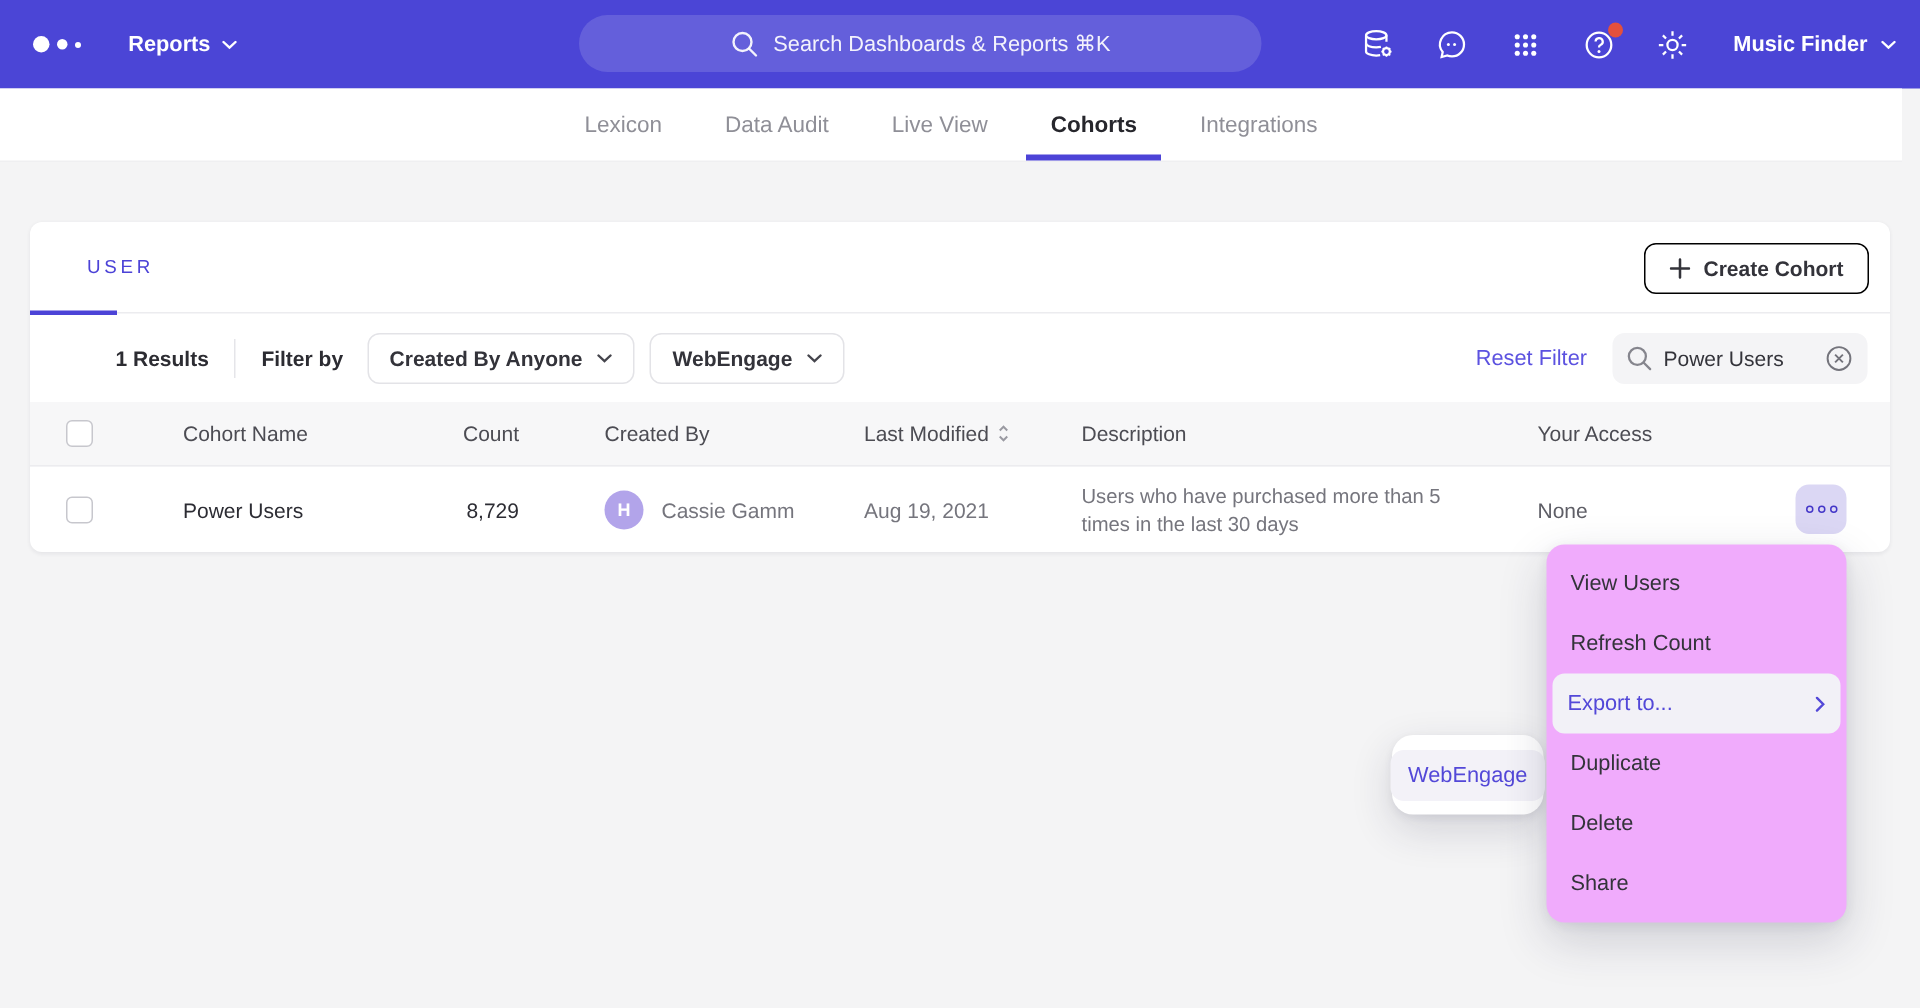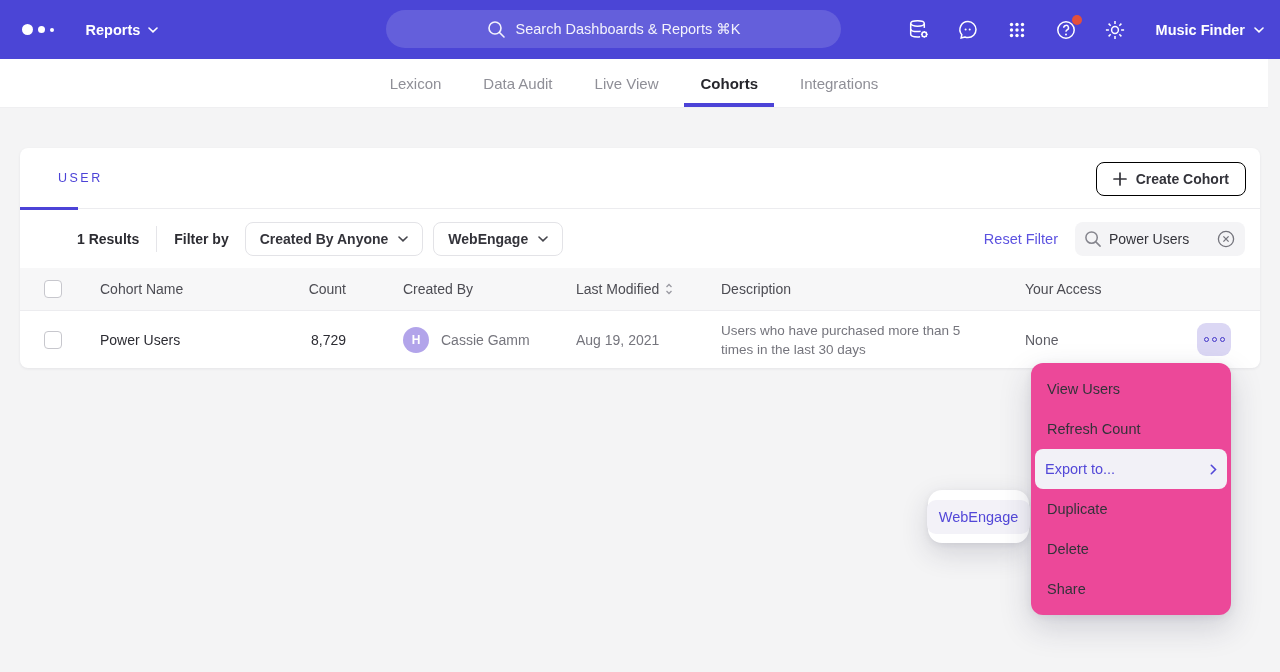--- a/index.html
+++ b/index.html
@@ -69,21 +69,21 @@
     width:170px; height:34px; background:#f4f4f6; border-radius:8px;
     display:flex; align-items:center; padding:0 9px; gap:7px; margin-right:15px;
   }
   .search-pill .value { flex:1; font-size:14px; color:#33333a; }
   .clear-btn { display:flex; cursor:pointer; }
   
   .thead { position:relative; height:43px; background:#f7f7f8; border-bottom:1px solid #ececef; font-size:14px; color:#4c4c53; }
   .trow  { position:relative; height:57px; font-size:14px; }
   .cell { position:absolute; top:50%; transform:translateY(-50%); white-space:nowrap; }
   .cb { position:absolute; left:24px; top:50%; transform:translateY(-50%); width:18px; height:18px; border:1.5px solid #c7c7cd; border-radius:4px; background:#fff; cursor:pointer; }
-  .col-name   { left:80px;text-align:center; }
+  .col-name   { left:102px;text-align:center; }
   .col-count  { left:220px; width:106px; text-align:right; }
   .col-created{ left:383px; }
   .col-mod    { left:556px; }
   .col-desc   { left:701px; }
   .col-access { left:1005px; }
   .sort-wrap { display:flex; align-items:center; gap:6px; cursor:pointer; }
   .trow .col-name { color:#2c2c33; }
   .trow .col-count { color:#2c2c33; }
   .created-wrap { display:flex; align-items:center; gap:12px; }
   .avatar { width:26px; height:26px; border-radius:50%; background:#b2a4ea; color:#fff; font-size:12px; font-weight:700; display:flex; align-items:center; justify-content:center; }
@@ -92,21 +92,21 @@
   .access { color:#5e5e66; }
   .kebab {
     position:absolute; right:29px; top:12px; width:34px; height:33px;
     background:#dbd7f4; border-radius:9px;
     display:flex; align-items:center; justify-content:center; gap:3px; cursor:pointer;
   }
   .kebab i { width:5px; height:5px; border:1.6px solid #4336c8; border-radius:50%; display:block; }
   
   .menu {
     position:absolute; left:1031px; top:363px; width:200px; padding:6px 0;
-    background:#ec4899; border-radius:12px; z-index:5;
+    background:#f0abfc; border-radius:12px; z-index:5;
     box-shadow:0 12px 32px rgba(40,40,70,0.18), 0 2px 8px rgba(40,40,70,0.08);
   }
   .menu-item { height:40px; display:flex; align-items:center; padding:0 16px; font-size:14.5px; color:#33333a; cursor:pointer; }
   .menu-item.active {
     margin:0 4px; padding:0 10px; background:#f2f1f7; border-radius:8px;
     color:#5348d8; justify-content:space-between;
   }
   
   .submenu {
     position:absolute; left:928px; top:490px; width:101px; height:53px;

